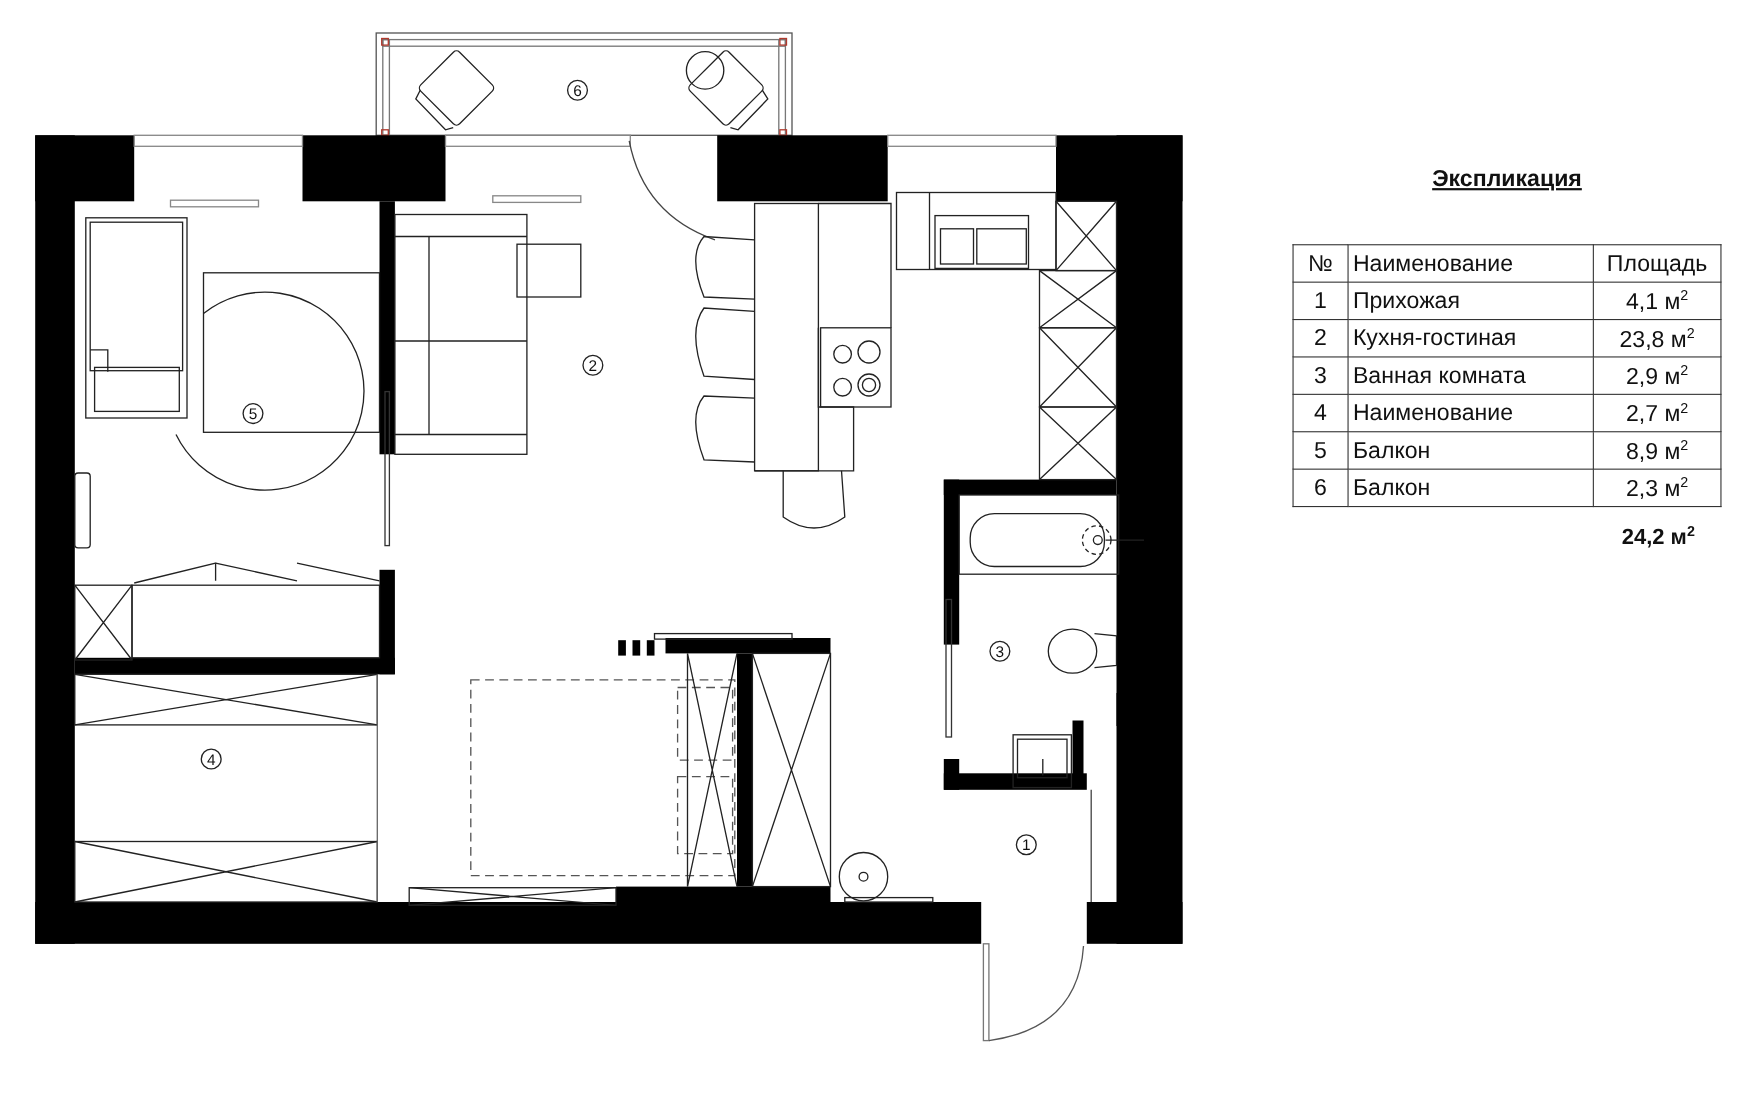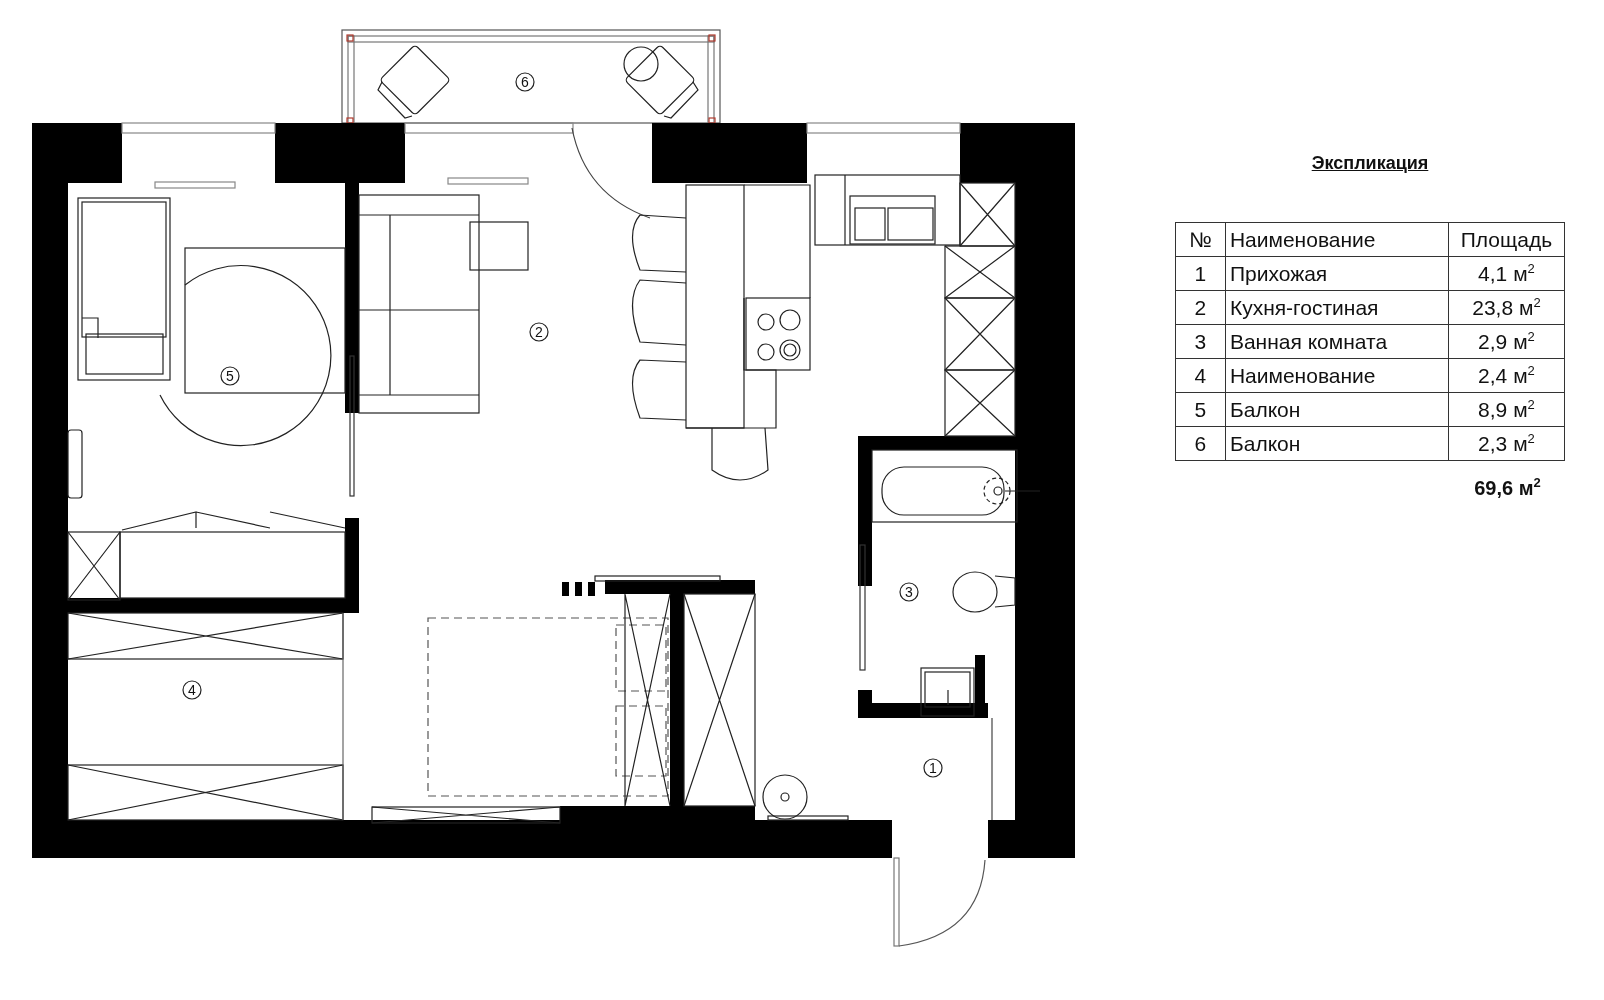--- a/index.html
+++ b/index.html
@@ -1,19 +1,19 @@
 <!DOCTYPE html>
 <html><head>
 <meta charset="utf-8">
 <style>
   html,body{margin:0;padding:0;background:#fff;}
   body{width:1604px;height:1000px;position:relative;overflow:hidden;font-family:"Liberation Sans",sans-serif;color:#111;}
   #plan{position:absolute;left:0;top:0;}
   .legend{position:absolute;left:1175px;top:150px;width:390px;}
-  .legend-title{position:absolute;left:0;top:0;width:390px;text-align:center;font-weight:bold;font-size:18px;line-height:26px;text-decoration:underline;}
+  .legend-title{position:absolute;left:0;top:0;width:390px;text-align:center;font-weight:bold;font-size:21px;line-height:26px;text-decoration:underline;}
   .legend-title span{display:block;}
   table.expl{position:absolute;left:0;top:72px;border-collapse:collapse;font-size:21px;}
   table.expl td, table.expl th{border:1.5px solid #333;padding:0 4px;height:33px;font-weight:normal;}
   table.expl th{height:33px;}
   .c-no{width:42px;text-align:center;}
   .c-name{width:218px;text-align:left;margin-top:40px;}
   .c-area{width:108px;text-align:center;}
   .total{position:absolute;left:275px;top:325px;width:115px;text-align:center;font-weight:bold;font-size:20px;}
   sup{font-size:13px;}
   .roomnum{font-family:"Liberation Sans",sans-serif;font-size:14px;}
@@ -234,28 +234,28 @@
           <td class="c-area"><span>23,8</span> <span>м</span><sup>2</sup></td>
         </tr>
         <tr>
           <td class="c-no">3</td>
           <td class="c-name">Ванная комната</td>
           <td class="c-area"><span>2,9</span> <span>м</span><sup>2</sup></td>
         </tr>
         <tr>
           <td class="c-no">4</td>
           <td class="c-name">Наименование</td>
-          <td class="c-area"><span>2,4</span> <span>м</span><sup>2</sup></td>
+          <td class="c-area"><span>2,7</span> <span>м</span><sup>2</sup></td>
         </tr>
         <tr>
           <td class="c-no">5</td>
           <td class="c-name">Балкон</td>
           <td class="c-area"><span>8,9</span> <span>м</span><sup>2</sup></td>
         </tr>
         <tr>
           <td class="c-no">6</td>
           <td class="c-name">Балкон</td>
           <td class="c-area"><span>2,3</span> <span>м</span><sup>2</sup></td>
         </tr>
       </tbody>
   </table>
-  <div class="total"><span>69,6</span> <span>м</span><sup>2</sup></div>
+  <div class="total"><span>24,2</span> <span>м</span><sup>2</sup></div>
 </div>
 
 </body></html>

